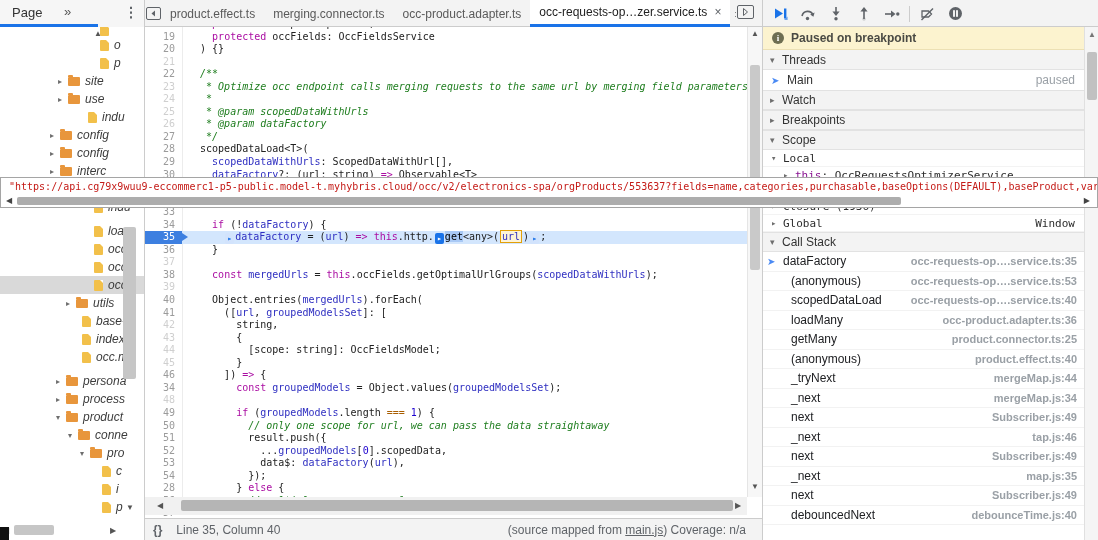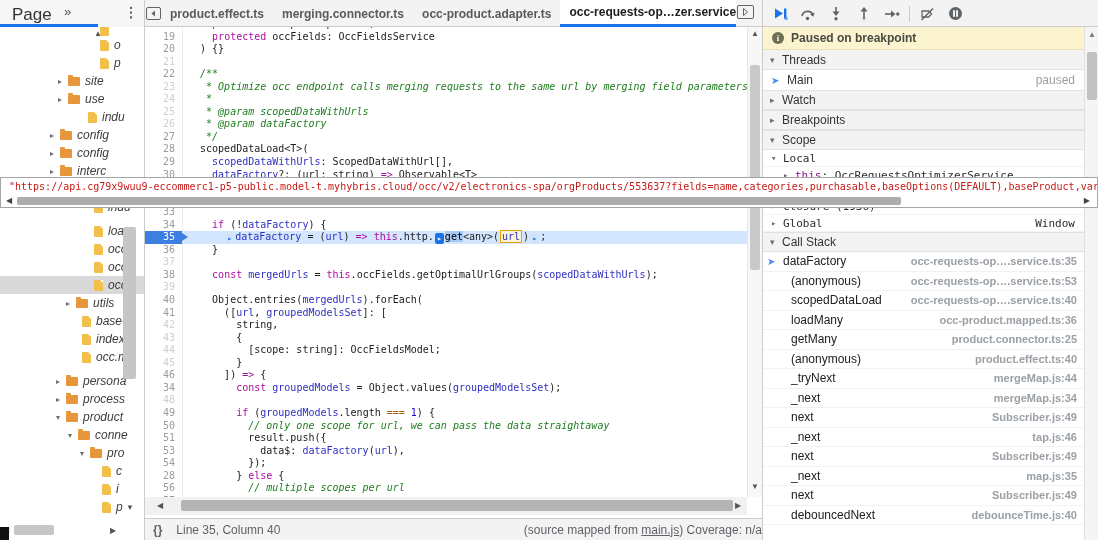--- a/index.html
+++ b/index.html
@@ -4,27 +4,27 @@
 <style>
   html,body{margin:0;padding:0;width:1098px;height:540px;overflow:hidden;
     font-family:"Liberation Sans",sans-serif;font-size:12px;color:#333;background:#fff;}
   .app{position:absolute;left:0;top:0;width:1098px;height:540px;overflow:hidden;background:#fff;}
 
   
   .topbar{position:absolute;left:0;top:0;width:1098px;height:27px;background:#f3f3f3;
     border-bottom:1px solid #ccc;box-sizing:border-box;z-index:5;}
   .left-head{position:absolute;left:0;top:0;width:145px;height:27px;background:#f6f6f6;
     border-right:1px solid #ccc;box-sizing:border-box;}
-  .page-tab{position:absolute;left:12px;top:5px;font-size:17px;color:#333;}
+  .page-tab{position:absolute;left:12px;top:5px;font-size:13px;color:#333;}
   .page-underline{position:absolute;left:0;top:24px;width:98px;height:3px;background:#1a73e8;}
   .more-left{position:absolute;left:64px;top:4px;color:#555;font-size:13px;}
   .kebab{position:absolute;left:124px;top:4px;color:#5f6368;font-size:14px;font-weight:bold;}
   .tabstrip{position:absolute;left:146px;top:0;width:590px;height:27px;display:flex;align-items:stretch;overflow:hidden;}
   .nav-toggle{width:28px;display:flex;align-items:center;justify-content:center;color:#5f6368;}
-  .tab{padding:0 9px;display:flex;align-items:center;font-size:12px;color:#5a5a5a;white-space:nowrap;box-sizing:border-box;font-weight:bold;}
+  .tab{padding:0 9px;display:flex;align-items:center;font-size:12px;color:#5a5a5a;white-space:nowrap;box-sizing:border-box;}
   .tab.active{background:#fff;border-bottom:3px solid #1a73e8;color:#222;}
   .tab-close{margin-left:7px;color:#5f6368;font-size:12px;}
   .tabs-overflow{display:flex;align-items:center;padding:0 4px;color:#555;font-size:13px;}
   .panel-toggle{position:absolute;left:737px;top:5px;width:20px;height:16px;color:#5f6368;}
   .topbar-divider{position:absolute;left:762px;top:0;width:1px;height:27px;background:#ccc;}
   .dbg-toolbar{position:absolute;left:766px;top:0;width:330px;height:27px;display:flex;align-items:center;}
   .dbg-btn{width:28px;height:24px;display:flex;align-items:center;justify-content:center;}
   .toolbar-sep{width:1px;height:16px;background:#ccc;margin:0 3px;}
 
   
@@ -73,21 +73,21 @@
   .ed-hscroll{position:absolute;left:0;top:470px;width:602px;height:18px;background:#f1f1f1;}
   .ed-hleft{position:absolute;left:12px;top:4px;font-size:8px;color:#555;}
   .ed-hthumb{position:absolute;left:36px;top:3px;width:552px;height:11px;background:#b5b5b5;border-radius:2px;}
   .ed-hright{position:absolute;left:590px;top:4px;font-size:8px;color:#555;}
 
   
   .statusbar{position:absolute;left:145px;top:518px;width:617px;height:22px;background:#f3f3f3;
     border-top:1px solid #ccc;box-sizing:border-box;display:flex;align-items:center;z-index:4;}
   .braces{margin-left:8px;color:#5f6368;font-size:12px;font-weight:bold;}
   .line-info{margin-left:14px;color:#5f6368;}
-  .status-right{position:absolute;right:0;color:#5f6368;}
+  .status-right{position:absolute;right:16px;color:#5f6368;}
   .status-right .lnk{text-decoration:underline;color:#5f6368;}
 
   
   .rightpanel{position:absolute;left:762px;top:27px;width:336px;height:513px;background:#fff;
     border-left:1px solid #ccc;box-sizing:border-box;overflow:hidden;z-index:2;}
   .banner{height:23px;background:#fcf3cf;border-bottom:1px solid #ece0b4;display:flex;align-items:center;
     padding-left:9px;box-sizing:border-box;width:322px;}
   .banner-icon{width:12px;height:12px;border-radius:50%;background:#6e6e52;color:#fff;font-size:9px;
     line-height:12px;text-align:center;margin-right:7px;font-weight:bold;font-family:"Liberation Serif",serif;}
   .banner-text{font-weight:bold;color:#4a4a44;}
@@ -380,20 +380,21 @@
         <div class="code-line"><span class="ln dim">42</span><span class="code-text"><span class="tk-p">        string,</span></span></div>
         <div class="code-line"><span class="ln dim">43</span><span class="code-text"><span class="tk-p">        {</span></span></div>
         <div class="code-line"><span class="ln dim">44</span><span class="code-text"><span class="tk-p">          [scope: string]: OccFieldsModel;</span></span></div>
         <div class="code-line"><span class="ln dim">45</span><span class="code-text"><span class="tk-p">        }</span></span></div>
         <div class="code-line"><span class="ln">46</span><span class="code-text"><span class="tk-p">      ]) </span><span class="tk-k">=&gt;</span><span class="tk-p"> {</span></span></div>
         <div class="code-line"><span class="ln">34</span><span class="code-text"><span class="tk-p">        </span><span class="tk-k">const</span><span class="tk-p"> </span><span class="tk-v">groupedModels</span><span class="tk-p"> = Object.values(</span><span class="tk-v">groupedModelsSet</span><span class="tk-p">);</span></span></div>
         <div class="code-line"><span class="ln dim">48</span><span class="code-text"></span></div>
         <div class="code-line"><span class="ln">49</span><span class="code-text"><span class="tk-p">        </span><span class="tk-k">if</span><span class="tk-p"> (</span><span class="tk-v">groupedModels</span><span class="tk-p">.length </span><span class="tk-op">===</span><span class="tk-p"> </span><span class="tk-n2">1</span><span class="tk-p">) {</span></span></div>
         <div class="code-line"><span class="ln">50</span><span class="code-text"><span class="tk-c">          // only one scope for url, we can pass the data straightaway</span></span></div>
         <div class="code-line"><span class="ln">51</span><span class="code-text"><span class="tk-p">          result.push({</span></span></div>
+        <div class="code-line"><span class="ln">52</span><span class="code-text"><span class="tk-p">            ...</span><span class="tk-v">groupedModels</span><span class="tk-p">[</span><span class="tk-n2">0</span><span class="tk-p">].scopedData,</span></span></div>
         <div class="code-line"><span class="ln">53</span><span class="code-text"><span class="tk-p">            data$: </span><span class="tk-v">dataFactory</span><span class="tk-p">(</span><span class="tk-v">url</span><span class="tk-p">),</span></span></div>
         <div class="code-line"><span class="ln">54</span><span class="code-text"><span class="tk-p">          });</span></span></div>
         <div class="code-line"><span class="ln">28</span><span class="code-text"><span class="tk-p">        } </span><span class="tk-k">else</span><span class="tk-p"> {</span></span></div>
         <div class="code-line"><span class="ln">56</span><span class="code-text"><span class="tk-c">          // multiple scopes per url</span></span></div>
         <div class="code-line"><span class="ln">57</span><span class="code-text"></span></div>
       </div>
     <div class="ed-vscroll">
       <span class="ed-vup">▲</span>
       <div class="ed-vthumb"></div>
       <span class="ed-vdown">▼</span>
@@ -474,21 +475,21 @@
           <span class="frame-loc">occ-requests-op….service.ts:53</span>
         </div>
         <div class="frame">
           <span class="frame-pad" style="width: 28px;"></span>
           <span class="frame-name">scopedDataLoad</span>
           <span class="frame-loc">occ-requests-op….service.ts:40</span>
         </div>
         <div class="frame">
           <span class="frame-pad" style="width: 28px;"></span>
           <span class="frame-name">loadMany</span>
-          <span class="frame-loc">occ-product.mapped.ts:36</span>
+          <span class="frame-loc">occ-product.adapter.ts:36</span>
         </div>
         <div class="frame">
           <span class="frame-pad" style="width: 28px;"></span>
           <span class="frame-name">getMany</span>
           <span class="frame-loc">product.connector.ts:25</span>
         </div>
         <div class="frame">
           <span class="frame-pad" style="width: 28px;"></span>
           <span class="frame-name">(anonymous)</span>
           <span class="frame-loc">product.effect.ts:40</span>

